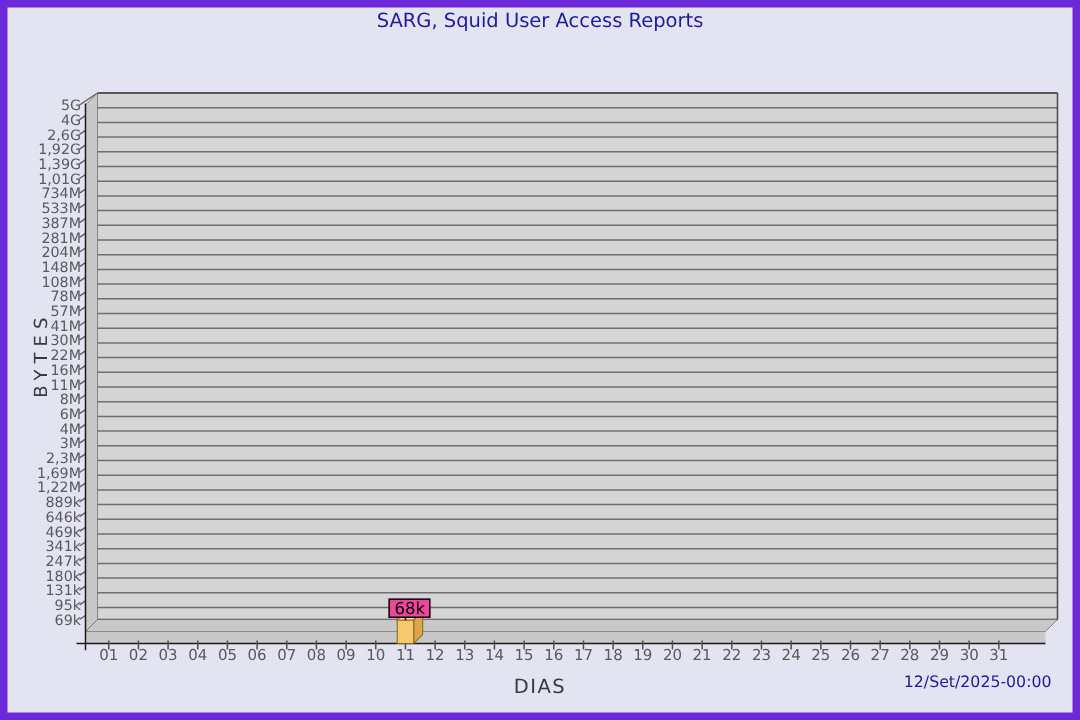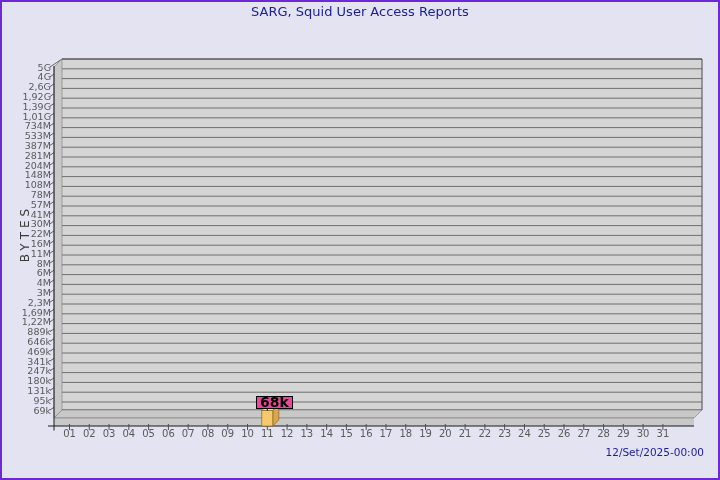--- a/index.html
+++ b/index.html
@@ -1,38 +1,38 @@
 <!DOCTYPE html>
 <html><head>
 <meta charset="utf-8">
 <style>
   html,body{margin:0;padding:0;background:#ffffff;}
   .page{
     position:relative;width:720px;height:480px;box-sizing:border-box;
-    background:#E3E3F2;border:2px solid #6d28d9;overflow:hidden;
+    background:#E3E3F2;border:5px solid #6d28d9;overflow:hidden;
     font-family:"DejaVu Sans",sans-serif;
   }
   .titles{position:absolute;top:3px;left:0;right:0;text-align:center;color:#1C1C9C;}
   .t1{font-size:13px;line-height:13px;}
   .t2{font-size:12.5px;line-height:12px;}
   #chart{position:absolute;left:-2px;top:-2px;}
   #chart text{font-family:"DejaVu Sans",sans-serif;}
   .ylab{
     position:absolute;left:-22px;top:224px;width:90px;height:15px;
     text-align:center;font-size:12px;letter-spacing:4px;color:#3A3A3A;
     transform:rotate(-90deg);
   }
   .xlab{
     position:absolute;left:0;right:0;top:446px;text-align:center;
     font-size:13px;letter-spacing:1px;color:#3A3A3A;
   }
   .date{position:absolute;right:14px;top:444px;font-size:10.5px;color:#1C1C9C;}
   .callout{
     position:absolute;z-index:2;background:#ec4899;border:1px solid #000;
-    color:#000;font-size:14px;font-weight:bold;line-height:9px;
+    color:#000;font-size:11px;font-weight:normal;line-height:9px;
     padding:1px 3px;white-space:nowrap;
   }
 </style>
 </head>
 <body>
 
 <div class="page">
 
   <div class="titles">
     <div class="t1">SARG, Squid User Access Reports</div>
@@ -235,16 +235,17 @@
       </g>
       <g>
         <polygon points="261.8,410.4568634472195 267.8,404.4568634472195 278.8,404.4568634472195 272.8,410.4568634472195" fill="#FBE0A6" stroke="#8A671F" stroke-width="0.7"></polygon>
         <polygon points="272.8,410.4568634472195 278.8,404.4568634472195 278.8,420 272.8,426" fill="#DCA44C" stroke="#8A671F" stroke-width="0.7"></polygon>
         <rect x="261.8" y="410.4568634472195" width="11" height="15.543136552780481" fill="#F5C96E" stroke="#8A671F" stroke-width="0.7"></rect>
       </g>
       <line x1="267.3" y1="407" x2="267.3" y2="410.4568634472195" stroke="#000" stroke-width="1"></line>
     </svg>
 
   <div class="ylab">BYTES</div>
+  <div class="xlab">DIAS</div>
   <div class="callout" id="callout" style="left: 254px; top: 394px;">68k</div>
   <div class="date">12/Set/2025-00:00</div>
 
 </div>
 
 </body></html>

